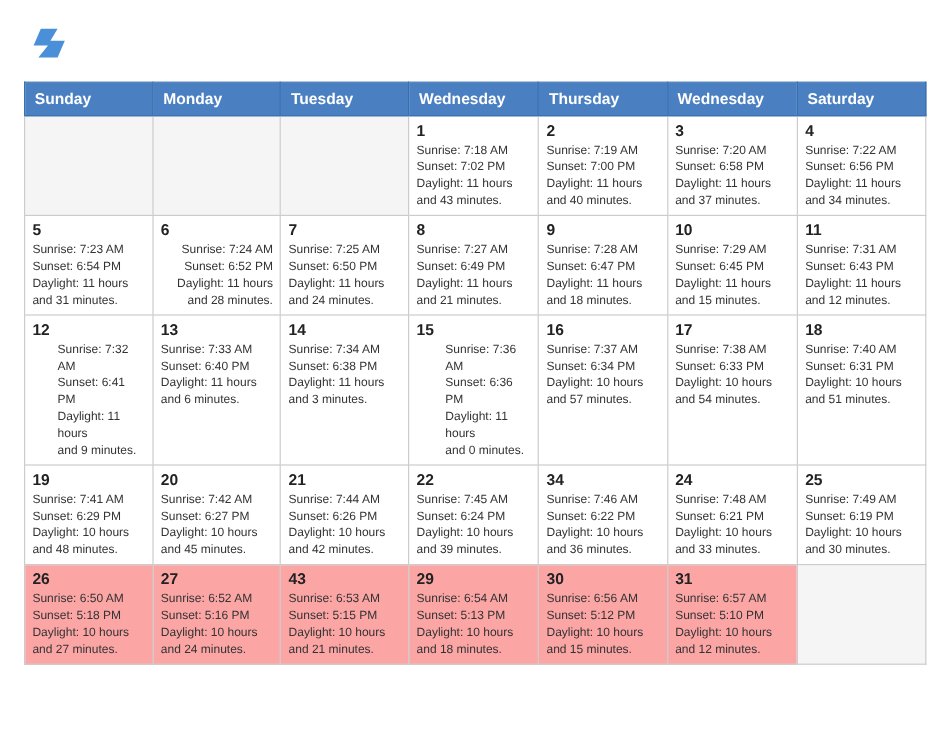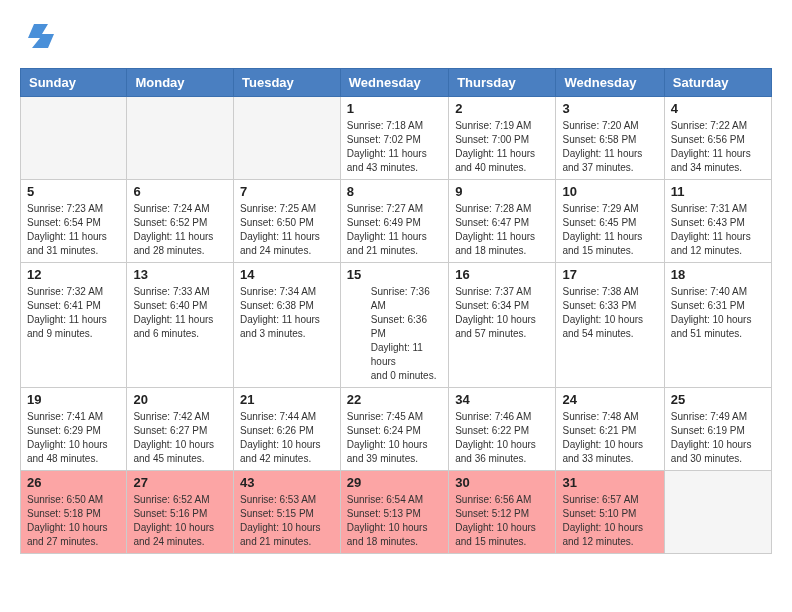--- a/index.html
+++ b/index.html
@@ -164,21 +164,21 @@
       <tr class="week-row">
         <td>
           <div class="day-number">5</div>
           <div class="day-info" style="white-space: pre-line;">Sunrise: 7:23 AM
 Sunset: 6:54 PM
 Daylight: 11 hours
 and 31 minutes.</div>
         </td>
         <td>
           <div class="day-number">6</div>
-          <div class="day-info" style="white-space: pre-line;">Sunrise: 7:24 AM
+          <div class="day-info" style="white-space: pre-line; text-align: right;">Sunrise: 7:24 AM
 Sunset: 6:52 PM
 Daylight: 11 hours
 and 28 minutes.</div>
         </td>
         <td>
           <div class="day-number">7</div>
           <div class="day-info" style="white-space: pre-line;">Sunrise: 7:25 AM
 Sunset: 6:50 PM
 Daylight: 11 hours
 and 24 minutes.</div>
@@ -208,21 +208,21 @@
           <div class="day-number">11</div>
           <div class="day-info" style="white-space: pre-line;">Sunrise: 7:31 AM
 Sunset: 6:43 PM
 Daylight: 11 hours
 and 12 minutes.</div>
         </td>
       </tr>
       <tr class="week-row">
         <td>
           <div class="day-number">12</div>
-          <div class="day-info" style="white-space: pre-line;">Sunrise: 7:32 AM
+          <div class="day-info" style="white-space: pre-line; margin-left: 21px;">Sunrise: 7:32 AM
 Sunset: 6:41 PM
 Daylight: 11 hours
 and 9 minutes.</div>
         </td>
         <td>
           <div class="day-number">13</div>
           <div class="day-info" style="white-space: pre-line;">Sunrise: 7:33 AM
 Sunset: 6:40 PM
 Daylight: 11 hours
 and 6 minutes.</div>

